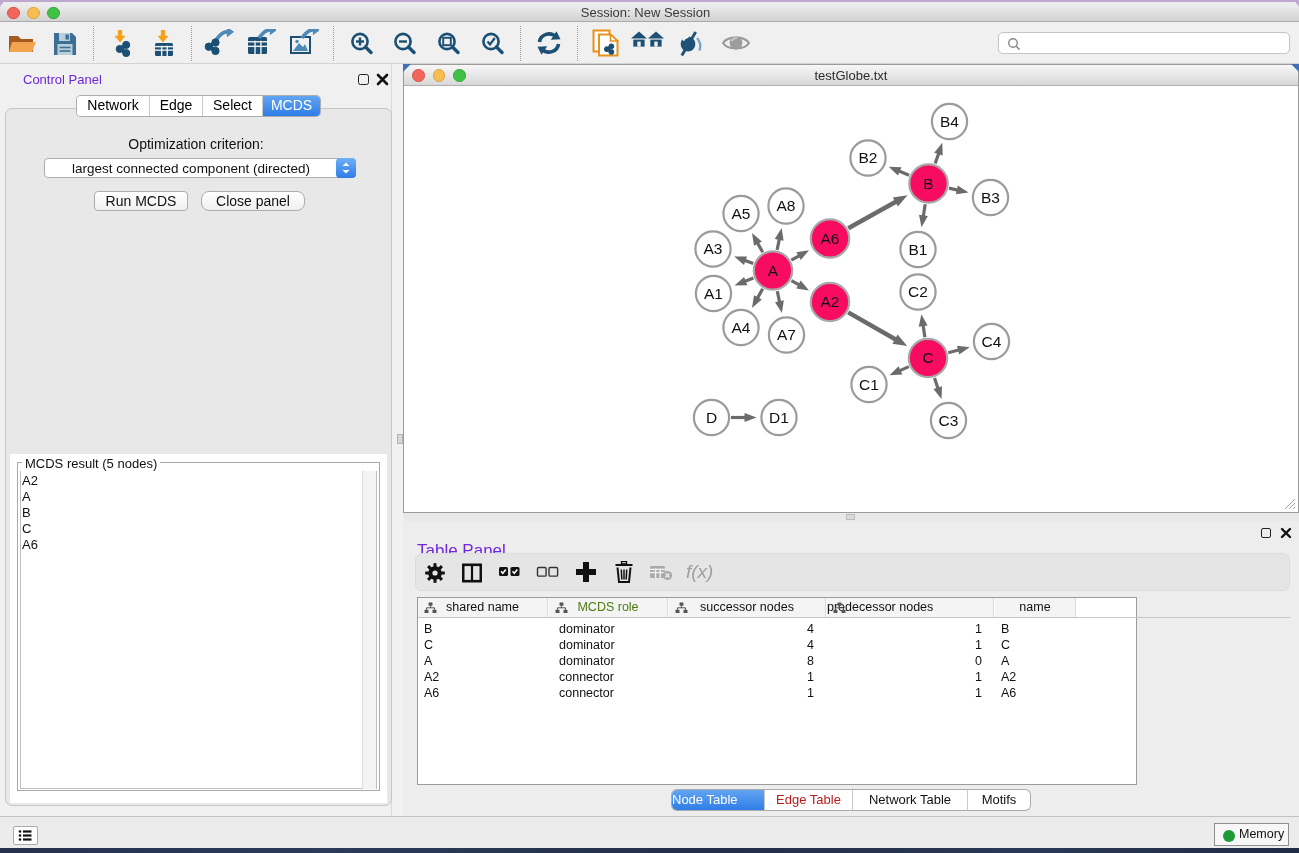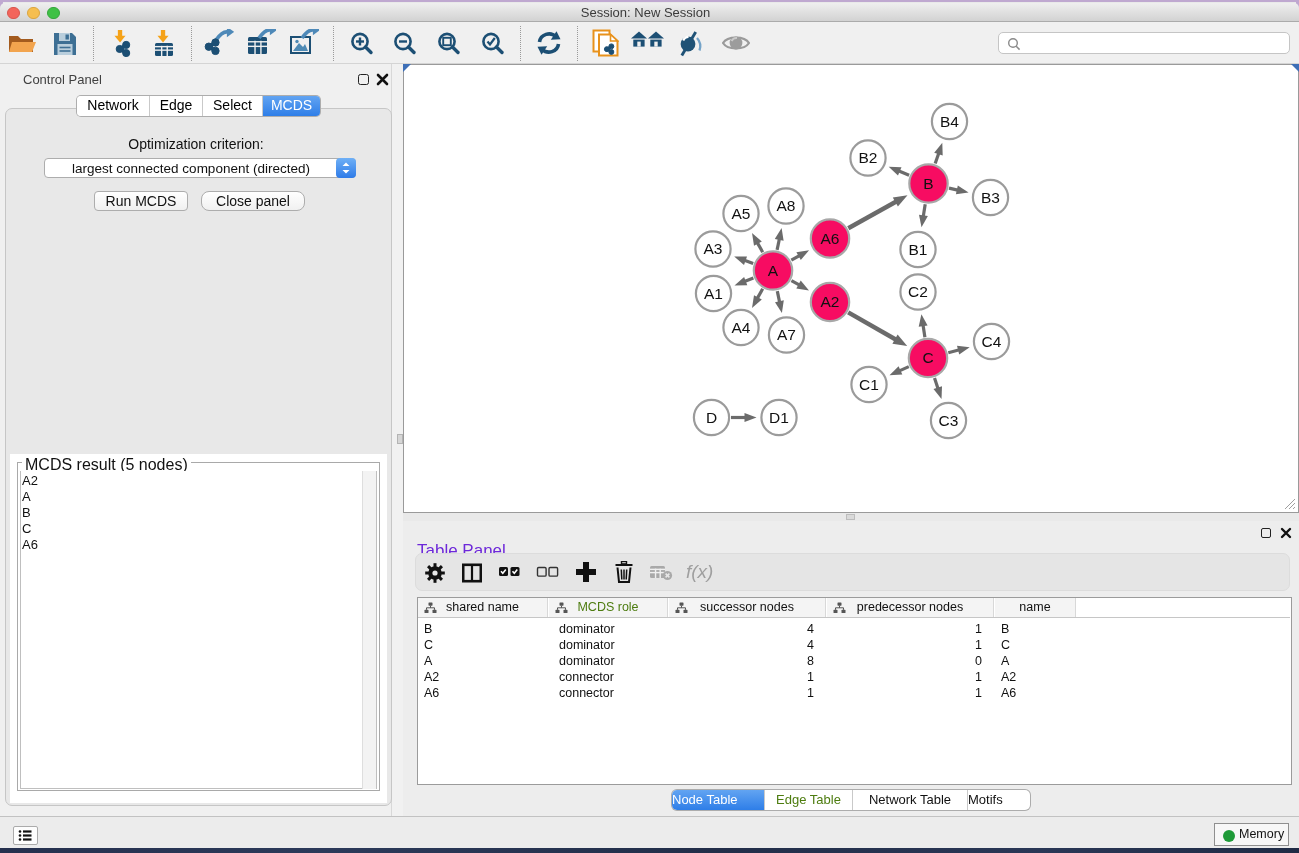--- a/index.html
+++ b/index.html
@@ -149,21 +149,21 @@
 <div style="position:absolute;left:577px;top:26px;height:35px;border-left:1px dotted #9A9A9A"></div>
 
 <div class="abs" style="left:998px;top:32px;width:292px;height:22px;background:#FFF;border:1px solid #C5C5C5;border-radius:5px">
   <svg style="position:absolute;left:8px;top:4px" width="14" height="14" viewBox="0 0 14 14">
     <circle cx="6" cy="6" r="4.3" fill="none" stroke="#8A8A8A" stroke-width="1.4"></circle>
     <line x1="9.2" y1="9.2" x2="12.6" y2="12.6" stroke="#8A8A8A" stroke-width="1.5"></line>
     </svg>
 </div>
 
 <div class="abs" style="left:0;top:64px;width:392px;height:752px;background:#F0F0F0;border-right:1px solid #D8D8D8">
-  <div class="abs" style="left:23px;top:8px;font-size:13px;color:#404040">Control Panel</div>
+  <div class="abs" style="left:23px;top:8px;font-size:13px;color:#6d28d9">Control Panel</div>
   <div class="abs" style="left:358px;top:10px;width:11px;height:11px;border:1.6px solid #222;border-radius:2.5px"></div>
   <svg class="abs" style="left:376px;top:9px" width="13" height="13" viewBox="0 0 13 13">
     <path d="M2 2 L11 11 M11 2 L2 11" stroke="#111" stroke-width="2.6" stroke-linecap="round"></path>
     </svg>
 
   <div class="abs" style="left:5px;top:44px;width:387px;height:698px;background:#E8E8E8;border:1px solid #C6C6C6;border-radius:7px"></div>
 
   <div class="abs" style="left:77px;top:32px;height:20px;display:flex;font-size:14px;border-radius:4px;
        box-shadow:0 0 0 1px #ADADAD">
     <div style="width:73px;background:#FFF;border-radius:4px 0 0 4px;border-right:1px solid #C9C9C9;text-align:center;line-height:19px">Network</div>
@@ -181,31 +181,37 @@
     </div>
   </div>
 
   <div class="abs" style="left:0;top:72px;width:392px;text-align:center;font-size:14px;color:#111">Optimization criterion:</div>
 
   <div class="abs" style="left:94px;top:127px;width:94px;height:20px;background:linear-gradient(#FFF,#F0F0F0);border:1px solid #ADADAD;border-radius:4px;text-align:center;line-height:18px;font-size:14px;color:#111">Run MCDS</div>
   <div class="abs" style="left:201px;top:127px;width:104px;height:20px;background:linear-gradient(#FFF,#F0F0F0);border:1px solid #ADADAD;border-radius:8px;text-align:center;line-height:18px;font-size:14px;color:#111">Close panel</div>
 
   <div class="abs" style="left:10px;top:390px;width:377px;height:349px;background:#FFF"></div>
   <div class="abs" style="left:17px;top:398px;width:363px;height:329px;border:1px solid #A9A9A9"></div>
-  <div class="abs" style="left:22px;top:392px;font-size:16px;color:#111;background:#FFF;padding:0 3px">MCDS result (5 nodes)</div>
+  <div class="abs" style="left:22px;top:392px;font-size:13px;color:#111;background:#FFF;padding:0 3px">MCDS result (5 nodes)</div>
   <div class="abs" style="left:20px;top:407px;width:357px;height:318px;background:#FFF;border:1px solid #BFBFBF;border-top:none"></div>
   <div class="abs" style="left:362px;top:407px;width:14px;height:318px;background:#F3F3F3;border-left:1px solid #DEDEDE"></div>
   <div class="abs" style="left:22px;top:409px;font-size:13px;line-height:16.1px;color:#111">A2<br>A<br>B<br>C<br>A6</div>
 </div>
 
 <div class="abs" style="left:392px;top:64px;width:11px;height:752px;background:#F1F1F1"></div>
 
 <div class="abs" style="left:397px;top:434px;width:6px;height:10px;background:#D6D6D6;border:1px solid #B4B4B4"></div>
 
 <div class="abs" style="left:403px;top:64px;width:896px;height:449px;background:#FFF;border:1px solid #9A9A9A">
+  <div class="abs" style="left:0;top:0;width:894px;height:21px;background:linear-gradient(#F7F7F7,#D8D8D8);border-bottom:1px solid #B0B0B0">
+    <div class="abs tl" style="left:8px;top:4px;background:#F3655B;border:0.5px solid #D8564E"></div>
+    <div class="abs tl" style="left:28.5px;top:4px;background:#F6BE4F;border:0.5px solid #DCA53F"></div>
+    <div class="abs tl" style="left:49px;top:4px;background:#3FC145;border:0.5px solid #36A63C"></div>
+    <div style="text-align:center;line-height:21px;font-size:13px;color:#2D2D2D">testGlobe.txt</div>
+  </div>
   <svg class="abs" style="left:-1px;top:-1px" width="8" height="8" viewBox="0 0 8 8">
       <path d="M0 0 L8 0 L0 8 Z" fill="#3E6FB7"></path>
     </svg>
   <svg class="abs" style="right:-1px;top:-1px" width="8" height="8" viewBox="0 0 8 8">
       <path d="M0 0 L8 0 L8 8 Z" fill="#3E6FB7"></path>
     </svg>
   <svg class="abs" style="left:1px;top:22px" width="893" height="426" viewBox="0 0 893 426" font-family="Liberation Sans,sans-serif">
 <line x1="357.7" y1="165.2" x2="350.2" y2="151.9" stroke="#6B6B6B" stroke-width="3.2"></line>
 <polygon points="347.0,146.1 356.8,154.4 349.0,158.8" fill="#6B6B6B"></polygon>
 <line x1="372.1" y1="162.9" x2="375.3" y2="147.5" stroke="#6B6B6B" stroke-width="3.2"></line>
@@ -346,21 +352,21 @@
     <rect x="1" y="3" width="15" height="12" rx="1.5" fill="#A9A9A9"></rect>
     <line x1="1" y1="6.36" x2="16" y2="6.36" stroke="#F0F0F0" stroke-width="1.4"></line>
     <line x1="1" y1="9.600000000000001" x2="16" y2="9.600000000000001" stroke="#F0F0F0" stroke-width="1.4"></line>
     <line x1="6.55" y1="5.640000000000001" x2="6.55" y2="15" stroke="#F0F0F0" stroke-width="1.4"></line>
     <line x1="11.2" y1="5.640000000000001" x2="11.2" y2="15" stroke="#F0F0F0" stroke-width="1.4"></line>
     <circle cx="18.5" cy="12.5" r="4.6" fill="#A9A9A9"></circle>
     <path d="M16.6 10.6 l3.8 3.8 M20.4 10.6 l-3.8 3.8" stroke="#E7E7E7" stroke-width="1.5"></path>
   </svg>
 <div style="position:absolute;left:686px;top:561px;width:34px;font-family:Liberation Sans, sans-serif;font-style:italic;font-size:19px;color:#9F9F9F">f(x)</div>
 
-<div class="abs" style="left:417px;top:597px;width:875px;height:188px;background:#FFF;border:1px solid #9B9B9B">
+<div class="abs" style="left:417px;top:597px;width:720px;height:188px;background:#FFF;border:1px solid #9B9B9B">
 <div style="position:absolute;left:0px;top:0;width:130px;height:19px;background:#F4F4F4;border-right:1px solid #D8D8D8;text-align:center;line-height:19px;font-size:12.5px;color:#111">shared name</div>
     <svg style="position:absolute;left:6px;top:4px" width="13" height="12" viewBox="0 0 13 12">
       <g fill="#555">
         <rect x="4.5" y="0.5" width="4" height="3.2" rx="0.6"></rect>
         <rect x="0.5" y="7.8" width="4" height="3.2" rx="0.6"></rect>
         <rect x="8.5" y="7.8" width="4" height="3.2" rx="0.6"></rect>
         <path d="M6.5 3.7 L6.5 5.8 M2.5 7.8 L2.5 5.8 L10.5 5.8 L10.5 7.8" stroke="#555" stroke-width="1" fill="none"></path>
       </g>
     </svg>
     <div style="position:absolute;left:131px;top:0;width:119px;height:19px;background:#F4F4F4;border-right:1px solid #D8D8D8;text-align:center;line-height:19px;font-size:12.5px;color:#4d7c0f">MCDS role</div>
@@ -374,21 +380,21 @@
     </svg>
     <div style="position:absolute;left:251px;top:0;width:157px;height:19px;background:#F4F4F4;border-right:1px solid #D8D8D8;text-align:center;line-height:19px;font-size:12.5px;color:#111">successor nodes</div>
     <svg style="position:absolute;left:257px;top:4px" width="13" height="12" viewBox="0 0 13 12">
       <g fill="#555">
         <rect x="4.5" y="0.5" width="4" height="3.2" rx="0.6"></rect>
         <rect x="0.5" y="7.8" width="4" height="3.2" rx="0.6"></rect>
         <rect x="8.5" y="7.8" width="4" height="3.2" rx="0.6"></rect>
         <path d="M6.5 3.7 L6.5 5.8 M2.5 7.8 L2.5 5.8 L10.5 5.8 L10.5 7.8" stroke="#555" stroke-width="1" fill="none"></path>
       </g>
     </svg>
-    <div style="position:absolute;left:409px;top:0;width:167px;height:19px;background:#F4F4F4;border-right:1px solid #D8D8D8;text-align:center;line-height:19px;font-size:12.5px;color:#111">predecessor nodes</div>
+    <div style="position:absolute;left:409px;top:0;width:167px;height:19px;background:#F4F4F4;border-right:1px solid #D8D8D8;line-height:19px;font-size:12.5px;color:#111">predecessor nodes</div>
     <svg style="position:absolute;left:415px;top:4px" width="13" height="12" viewBox="0 0 13 12">
       <g fill="#555">
         <rect x="4.5" y="0.5" width="4" height="3.2" rx="0.6"></rect>
         <rect x="0.5" y="7.8" width="4" height="3.2" rx="0.6"></rect>
         <rect x="8.5" y="7.8" width="4" height="3.2" rx="0.6"></rect>
         <path d="M6.5 3.7 L6.5 5.8 M2.5 7.8 L2.5 5.8 L10.5 5.8 L10.5 7.8" stroke="#555" stroke-width="1" fill="none"></path>
       </g>
     </svg>
     <div style="position:absolute;left:577px;top:0;width:81px;height:19px;background:#F4F4F4;border-right:1px solid #D8D8D8;text-align:center;line-height:19px;font-size:12.5px;color:#111">name</div>
     <div style="position:absolute;left:0;top:19px;width:872px;border-top:1px solid #C6C6C6"></div>
@@ -414,23 +420,23 @@
     <div style="position:absolute;left:583px;top:72px;font-size:12.5px;color:#111">A2</div>
     <div style="position:absolute;left:6px;top:88px;font-size:12.5px;color:#111">A6</div>
     <div style="position:absolute;left:141px;top:88px;font-size:12.5px;color:#111">connector</div>
     <div style="position:absolute;left:251px;top:88px;width:145px;text-align:right;font-size:12.5px;color:#111">1</div>
     <div style="position:absolute;left:409px;top:88px;width:155px;text-align:right;font-size:12.5px;color:#111">1</div>
     <div style="position:absolute;left:583px;top:88px;font-size:12.5px;color:#111">A6</div>
 </div>
 
 <div class="abs" style="left:672px;top:790px;height:20px;display:flex;font-size:13px;border-radius:5px;box-shadow:0 0 0 1px #ACACAC;background:#FFF">
   <div style="width:92px;background:linear-gradient(#62A4F2,#2E7EE8);border-radius:5px 0 0 5px;color:#FFF;text-align:left;line-height:20px">Node Table</div>
-  <div style="width:89px;border-right:1px solid #C9C9C9;border-left:1px solid #C9C9C9;text-align:center;line-height:20px;color:#4d7c0f">Edge Table</div>
+  <div style="width:89px;border-right:1px solid #C9C9C9;border-left:1px solid #C9C9C9;text-align:center;line-height:20px;color:#b91c1c">Edge Table</div>
   <div style="width:115px;border-right:1px solid #C9C9C9;text-align:center;line-height:20px;color:#111">Network Table</div>
-  <div style="width:62px;border-radius:0 5px 5px 0;text-align:left;line-height:20px;color:#111">Motifs</div>
+  <div style="width:62px;border-radius:0 5px 5px 0;text-align:center;line-height:20px;color:#111">Motifs</div>
 </div>
 
 <div class="abs" style="left:0;top:816px;width:1299px;height:32px;background:#ECECEC;border-top:1px solid #C2C2C2">
   <div class="abs" style="left:13px;top:9px;width:25px;height:19px;background:#FDFDFD;border:1px solid #ABABAB;border-radius:2px">
     <svg width="23" height="17" viewBox="0 0 23 17">
         <g fill="#111">
       <circle cx="6" cy="4.5" r="1.3"></circle>
           <rect x="9" y="3.4" width="8.5" height="2.2"></rect>
       <circle cx="6" cy="8.5" r="1.3"></circle>
           <rect x="9" y="7.4" width="8.5" height="2.2"></rect>

